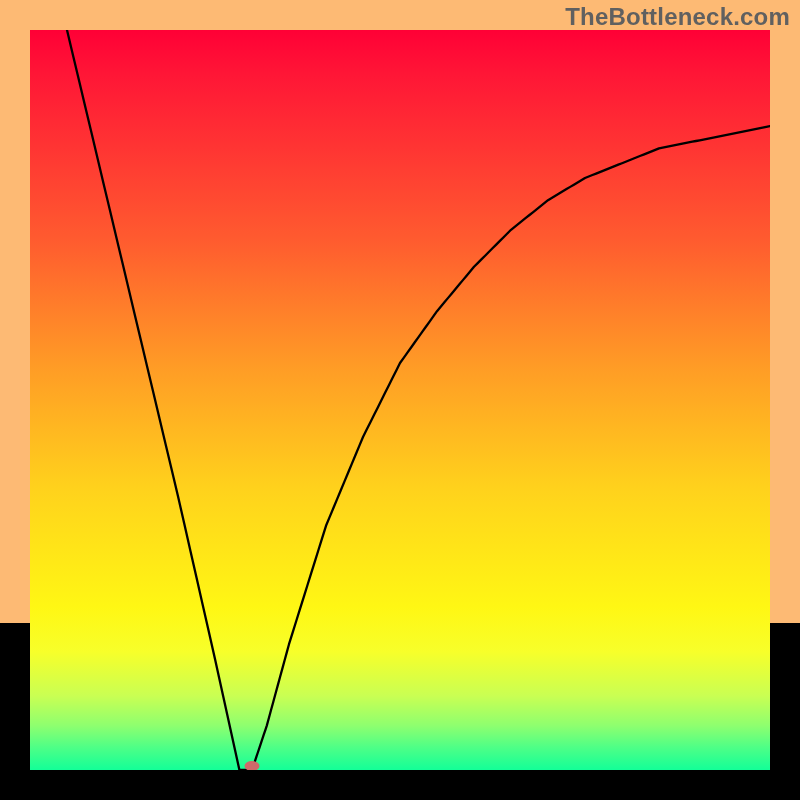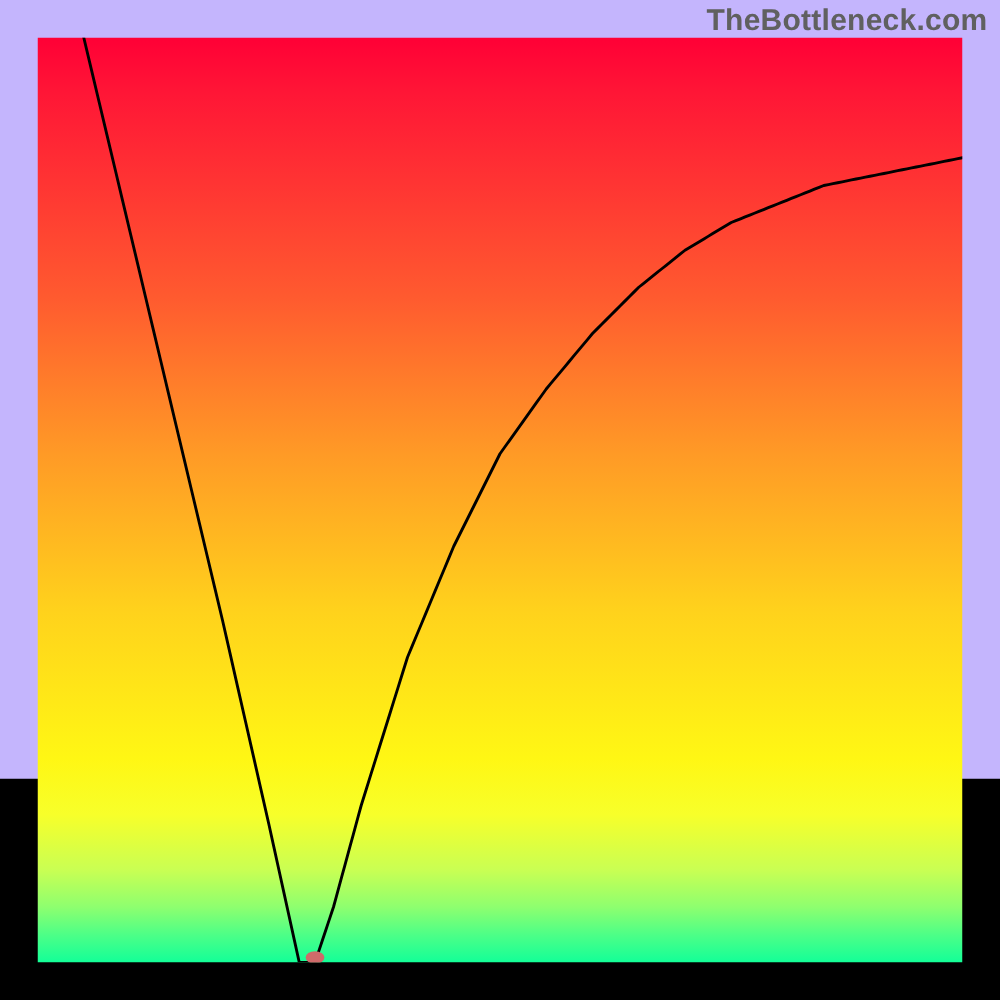--- a/index.html
+++ b/index.html
@@ -8,21 +8,21 @@
     width: 800px;
     height: 800px;
     overflow: hidden;
     background: #000;
     font-family: Arial, Helvetica, sans-serif;
   }
   .frame {
     position: relative;
     width: 800px;
     height: 623px;
-    background: #c4b5fd;
+    background: #fdba74;
   }
   .watermark {
     position: absolute;
     top: 3px;
     right: 10px;
     color: #606060;
     font-size: 24px;
     font-weight: 600;
     letter-spacing: 0.2px;
     z-index: 20;

